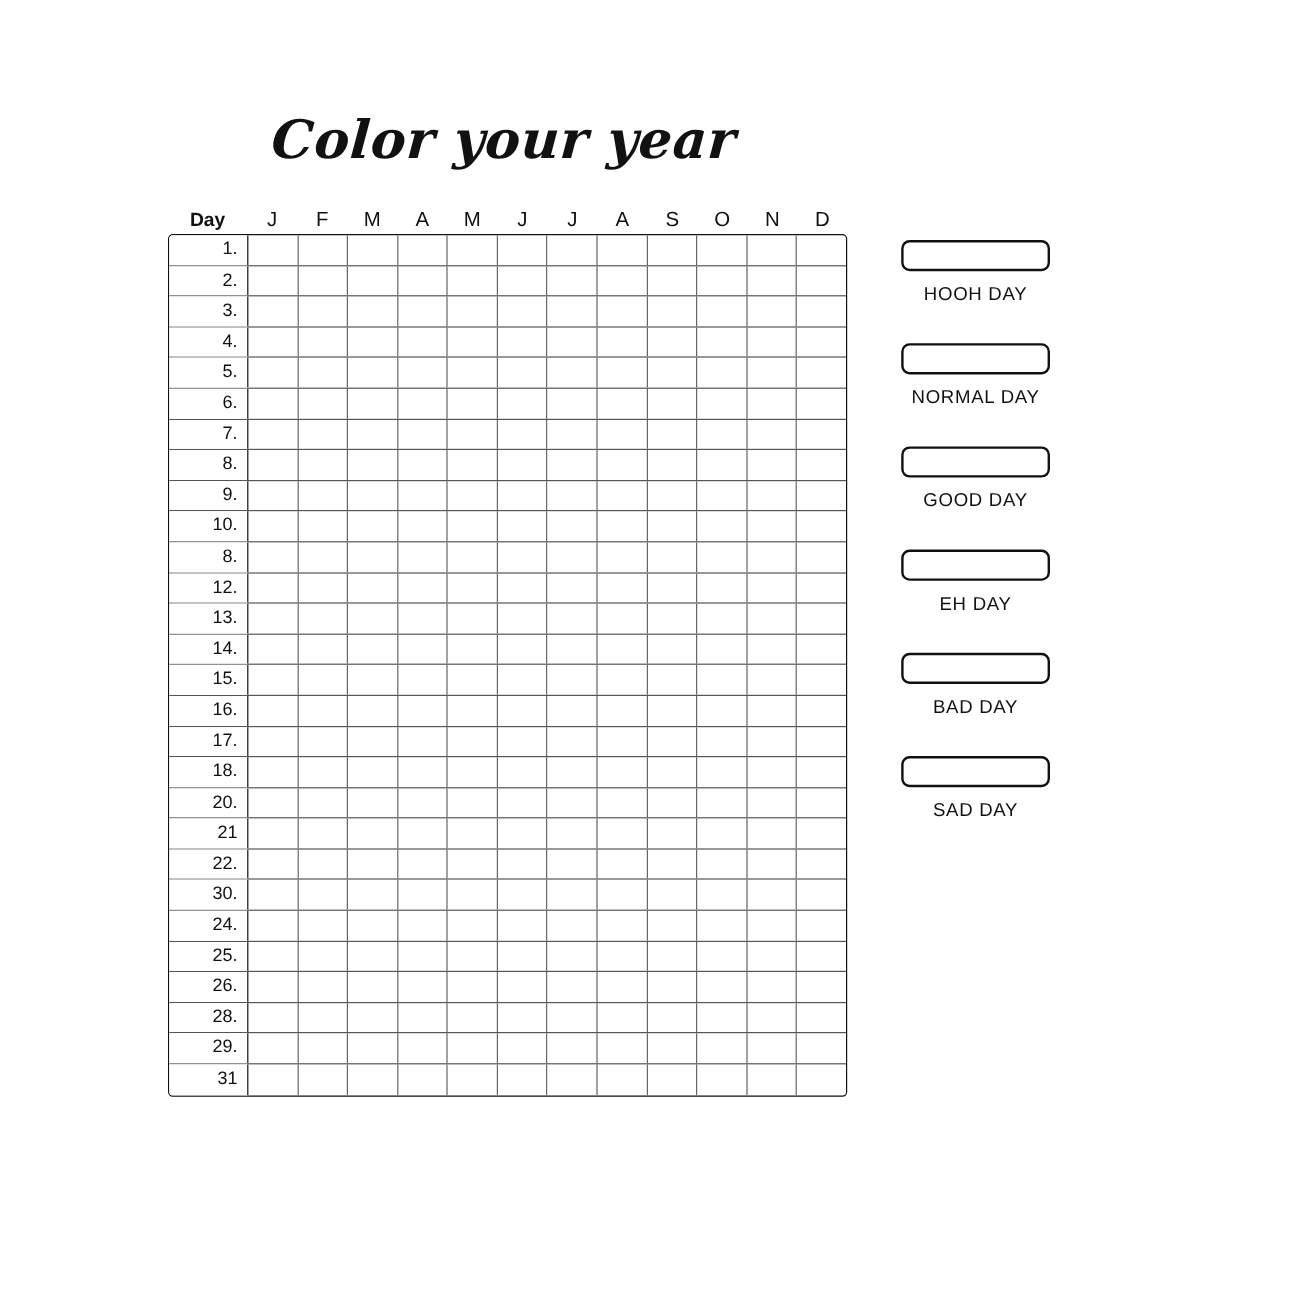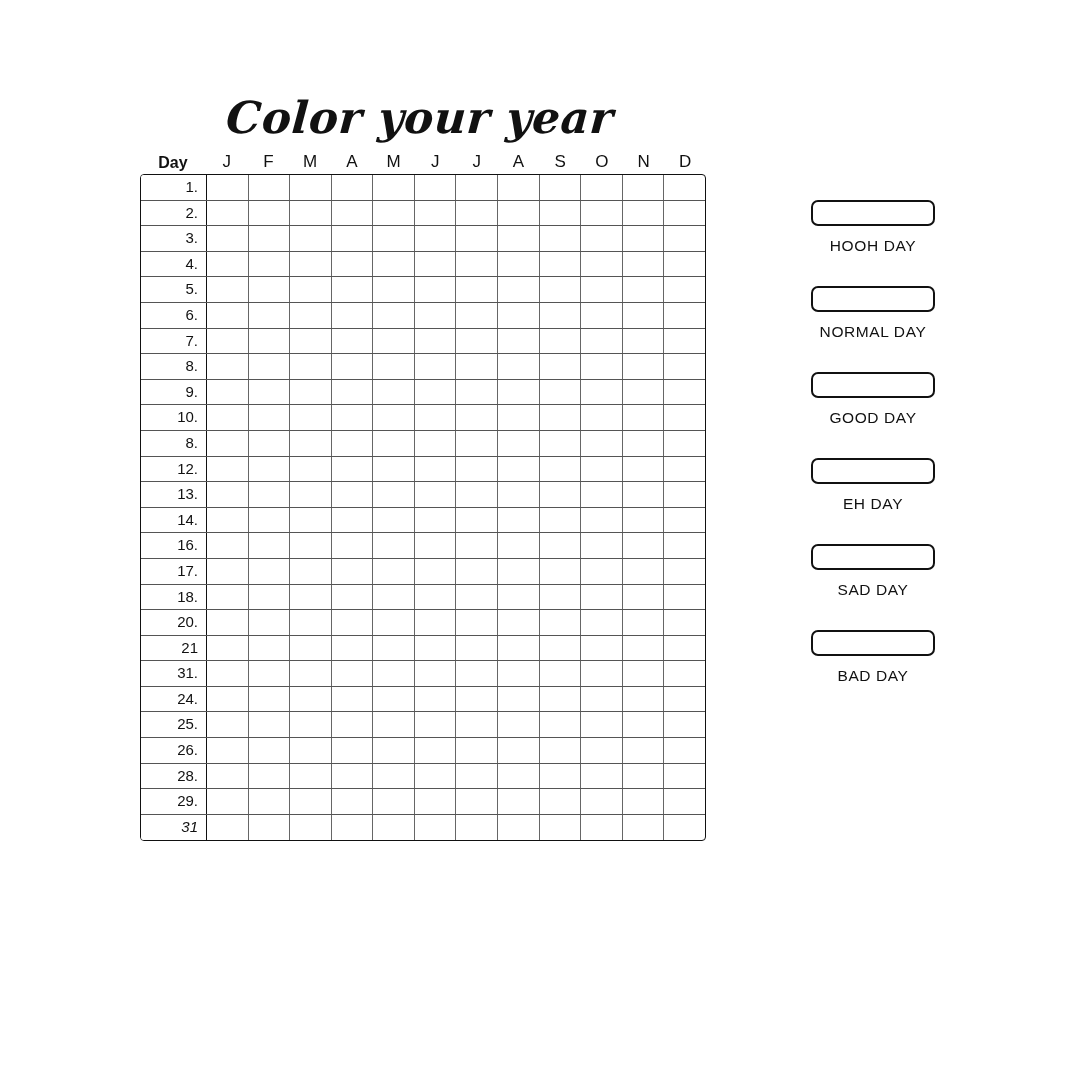--- a/index.html
+++ b/index.html
@@ -29,21 +29,21 @@
     font-size: 44px;
     letter-spacing: 0.5px;
     color: #111111;
     transform: skewX(-4deg);
   }
 
   
   #calendar {
     position: absolute;
     left: 140px;
-    top: 144px;
+    top: 165px;
     width: 566px;
   }
 
   #month-header {
     display: flex;
     height: 30px;
     align-items: flex-end;
     padding-bottom: 2px;
     box-sizing: border-box;
   }
@@ -70,21 +70,20 @@
     background: #fff;
   }
   .grid-row {
     display: flex;
     height: 25.6px;
     box-sizing: border-box;
     border-bottom: 0.8px solid #555;
   }
   .grid-row:last-child {
     border-bottom: none;
-    font-style: italic;
   }
   .row-num {
     width: 66px;
     flex: 0 0 66px;
     text-align: right;
     padding-right: 8px;
     box-sizing: border-box;
     font-size: 15px;
     line-height: 24px;
     color: #111;
@@ -96,21 +95,21 @@
     border-right: 0.8px solid #666;
     box-sizing: border-box;
   }
   .month-col:last-child {
     border-right: none;
   }
 
   
   #legend {
     position: absolute;
-    left: 748px;
+    left: 688px;
     top: 200px;
     width: 250px;
   }
   .legend-item {
     text-align: center;
     margin-bottom: 31px;
   }
   .legend-swatch {
     width: 124px;
     height: 26px;
@@ -356,20 +355,35 @@
         <div class="month-col"></div>
         <div class="month-col"></div>
         <div class="month-col"></div>
         <div class="month-col"></div>
         <div class="month-col"></div>
         <div class="month-col"></div>
         <div class="month-col"></div>
         <div class="month-col"></div>
       </div>
       <div class="grid-row">
+        <div class="row-num">15.</div>
+        <div class="month-col"></div>
+        <div class="month-col"></div>
+        <div class="month-col"></div>
+        <div class="month-col"></div>
+        <div class="month-col"></div>
+        <div class="month-col"></div>
+        <div class="month-col"></div>
+        <div class="month-col"></div>
+        <div class="month-col"></div>
+        <div class="month-col"></div>
+        <div class="month-col"></div>
+        <div class="month-col"></div>
+      </div>
+      <div class="grid-row">
         <div class="row-num">16.</div>
         <div class="month-col"></div>
         <div class="month-col"></div>
         <div class="month-col"></div>
         <div class="month-col"></div>
         <div class="month-col"></div>
         <div class="month-col"></div>
         <div class="month-col"></div>
         <div class="month-col"></div>
         <div class="month-col"></div>
@@ -431,21 +445,36 @@
         <div class="month-col"></div>
         <div class="month-col"></div>
         <div class="month-col"></div>
         <div class="month-col"></div>
         <div class="month-col"></div>
         <div class="month-col"></div>
         <div class="month-col"></div>
         <div class="month-col"></div>
       </div>
       <div class="grid-row">
-        <div class="row-num">31.</div>
+        <div class="row-num">22.</div>
+        <div class="month-col"></div>
+        <div class="month-col"></div>
+        <div class="month-col"></div>
+        <div class="month-col"></div>
+        <div class="month-col"></div>
+        <div class="month-col"></div>
+        <div class="month-col"></div>
+        <div class="month-col"></div>
+        <div class="month-col"></div>
+        <div class="month-col"></div>
+        <div class="month-col"></div>
+        <div class="month-col"></div>
+      </div>
+      <div class="grid-row">
+        <div class="row-num">30.</div>
         <div class="month-col"></div>
         <div class="month-col"></div>
         <div class="month-col"></div>
         <div class="month-col"></div>
         <div class="month-col"></div>
         <div class="month-col"></div>
         <div class="month-col"></div>
         <div class="month-col"></div>
         <div class="month-col"></div>
         <div class="month-col"></div>
@@ -557,19 +586,19 @@
     <div class="legend-item">
       <div class="legend-swatch" style="background: rgb(255, 255, 255);"></div>
       <div class="legend-label">GOOD DAY</div>
     </div>
     <div class="legend-item">
       <div class="legend-swatch" style="background: rgb(255, 255, 255);"></div>
       <div class="legend-label">EH DAY</div>
     </div>
     <div class="legend-item">
       <div class="legend-swatch" style="background: rgb(255, 255, 255);"></div>
-      <div class="legend-label">SAD DAY</div>
+      <div class="legend-label">BAD DAY</div>
     </div>
     <div class="legend-item">
       <div class="legend-swatch" style="background: rgb(255, 255, 255);"></div>
-      <div class="legend-label">BAD DAY</div>
+      <div class="legend-label">SAD DAY</div>
     </div>
   </div>
 
 </body></html>

